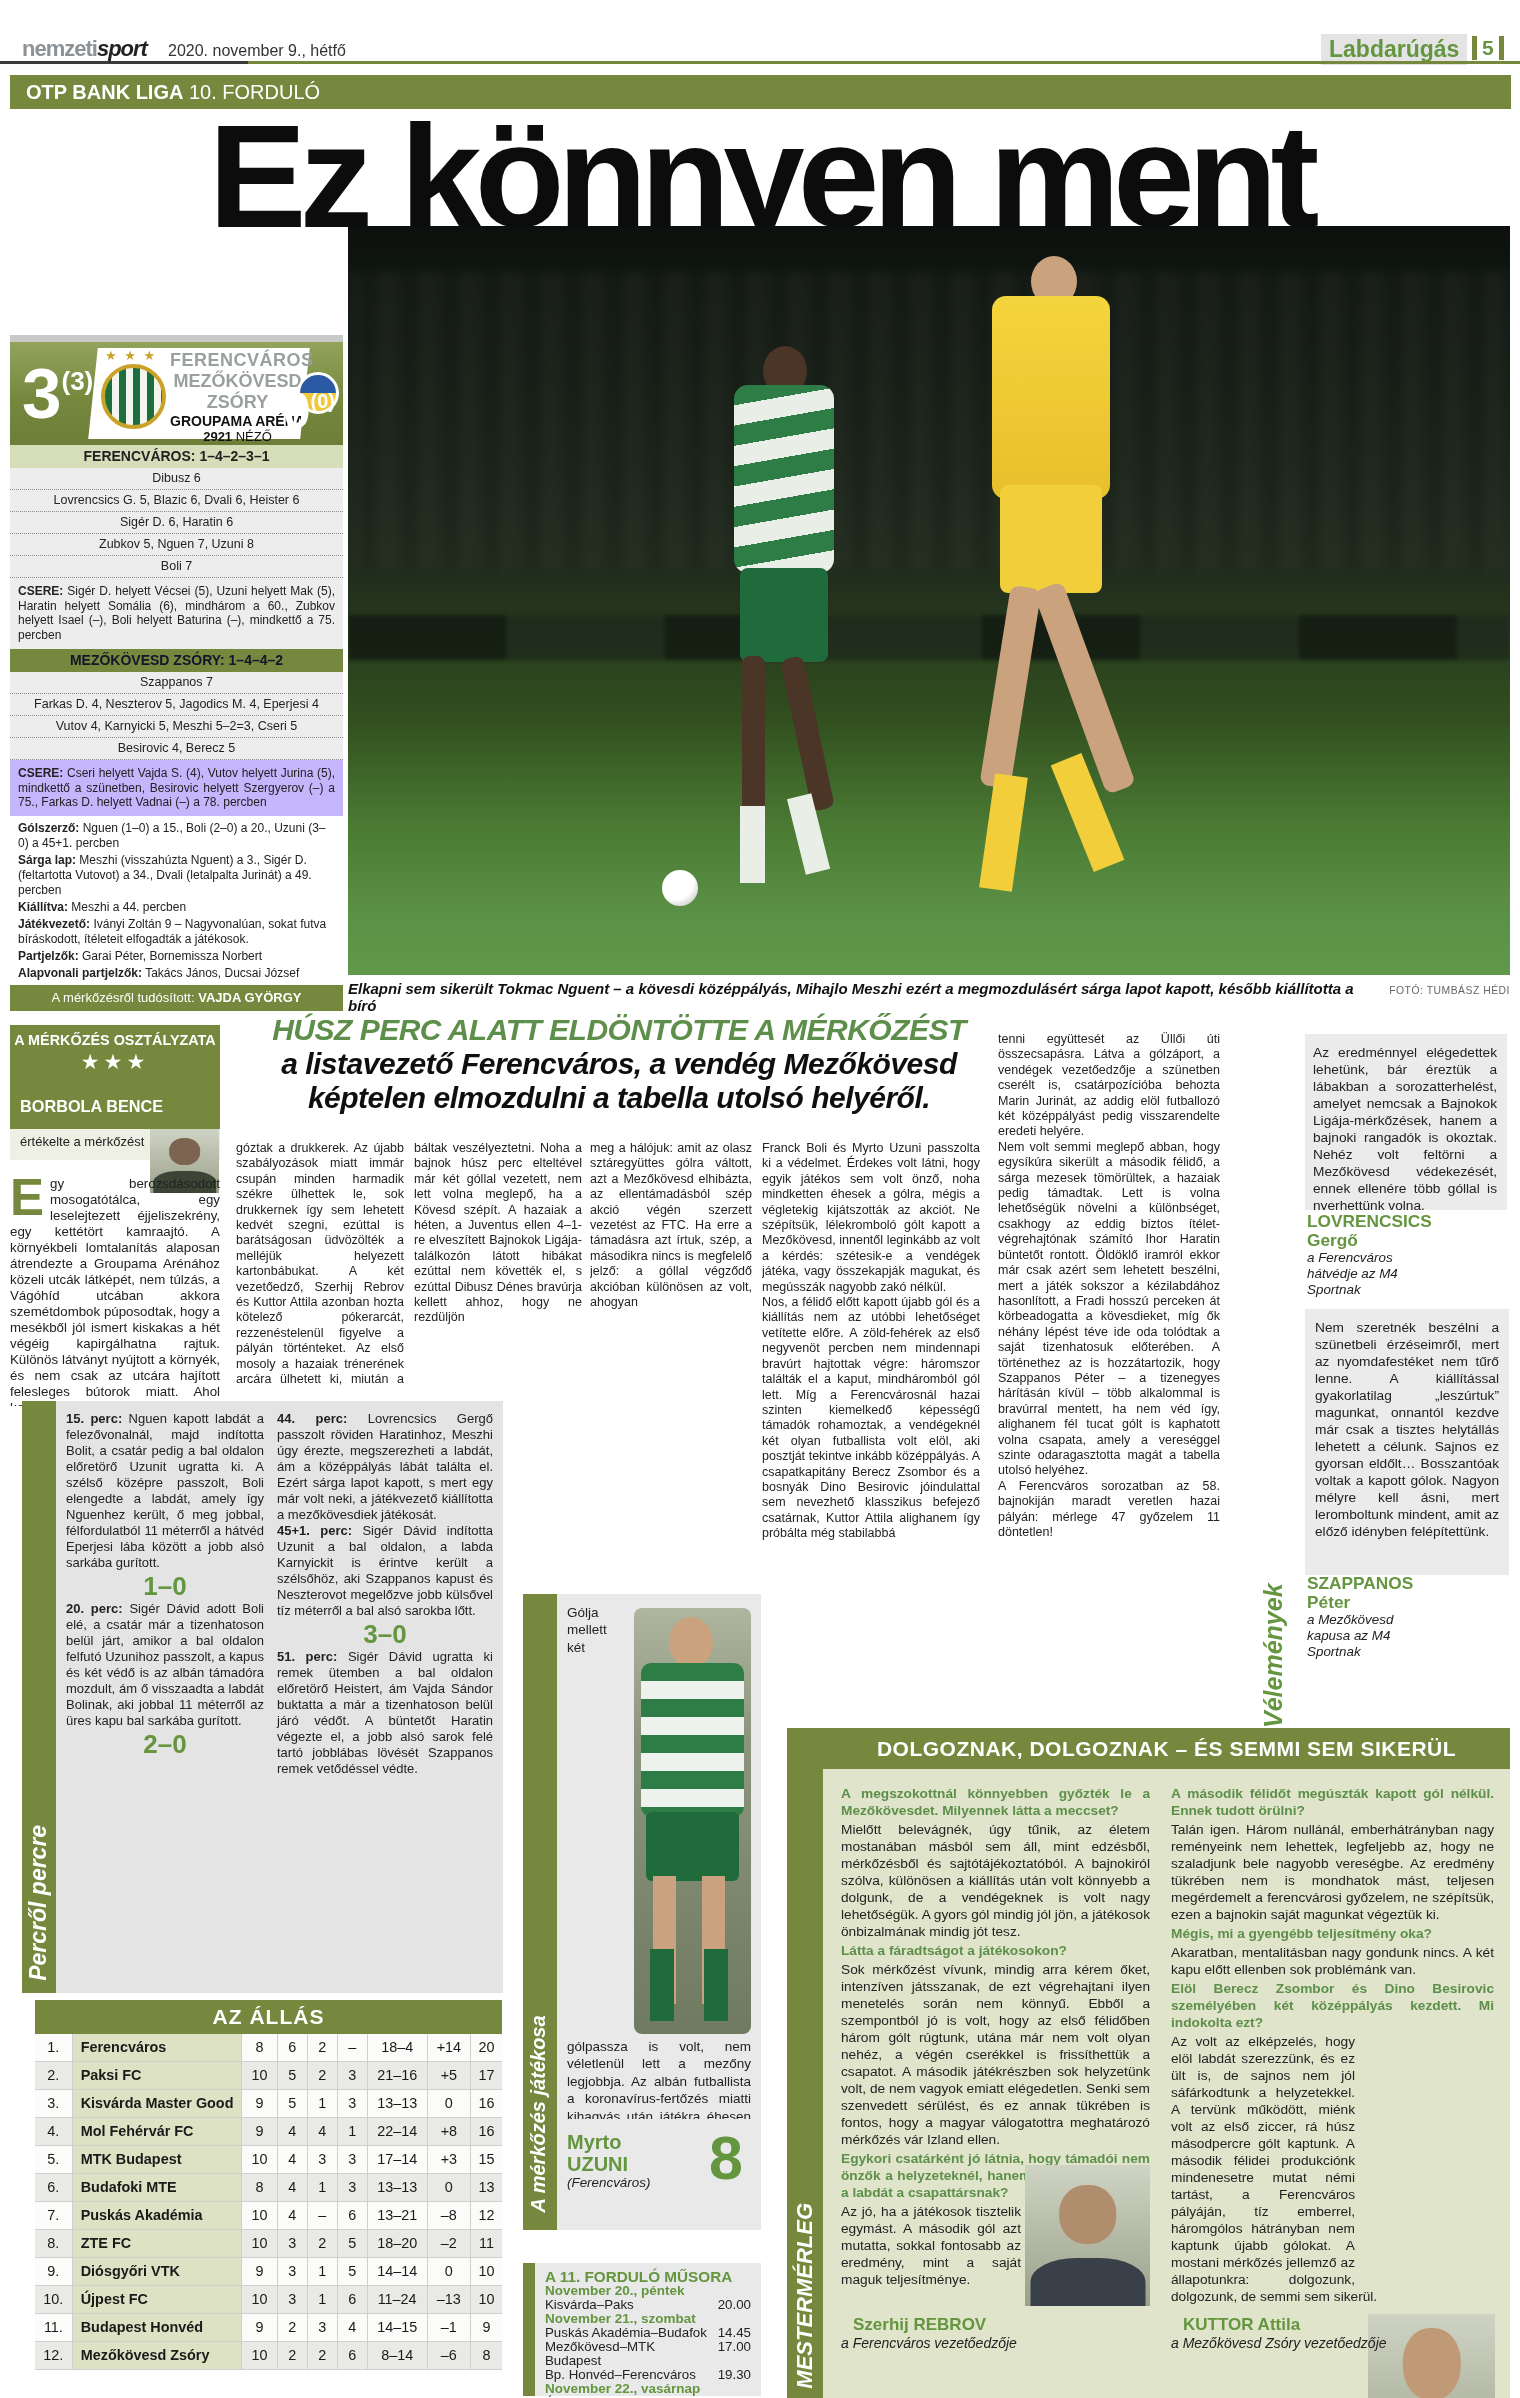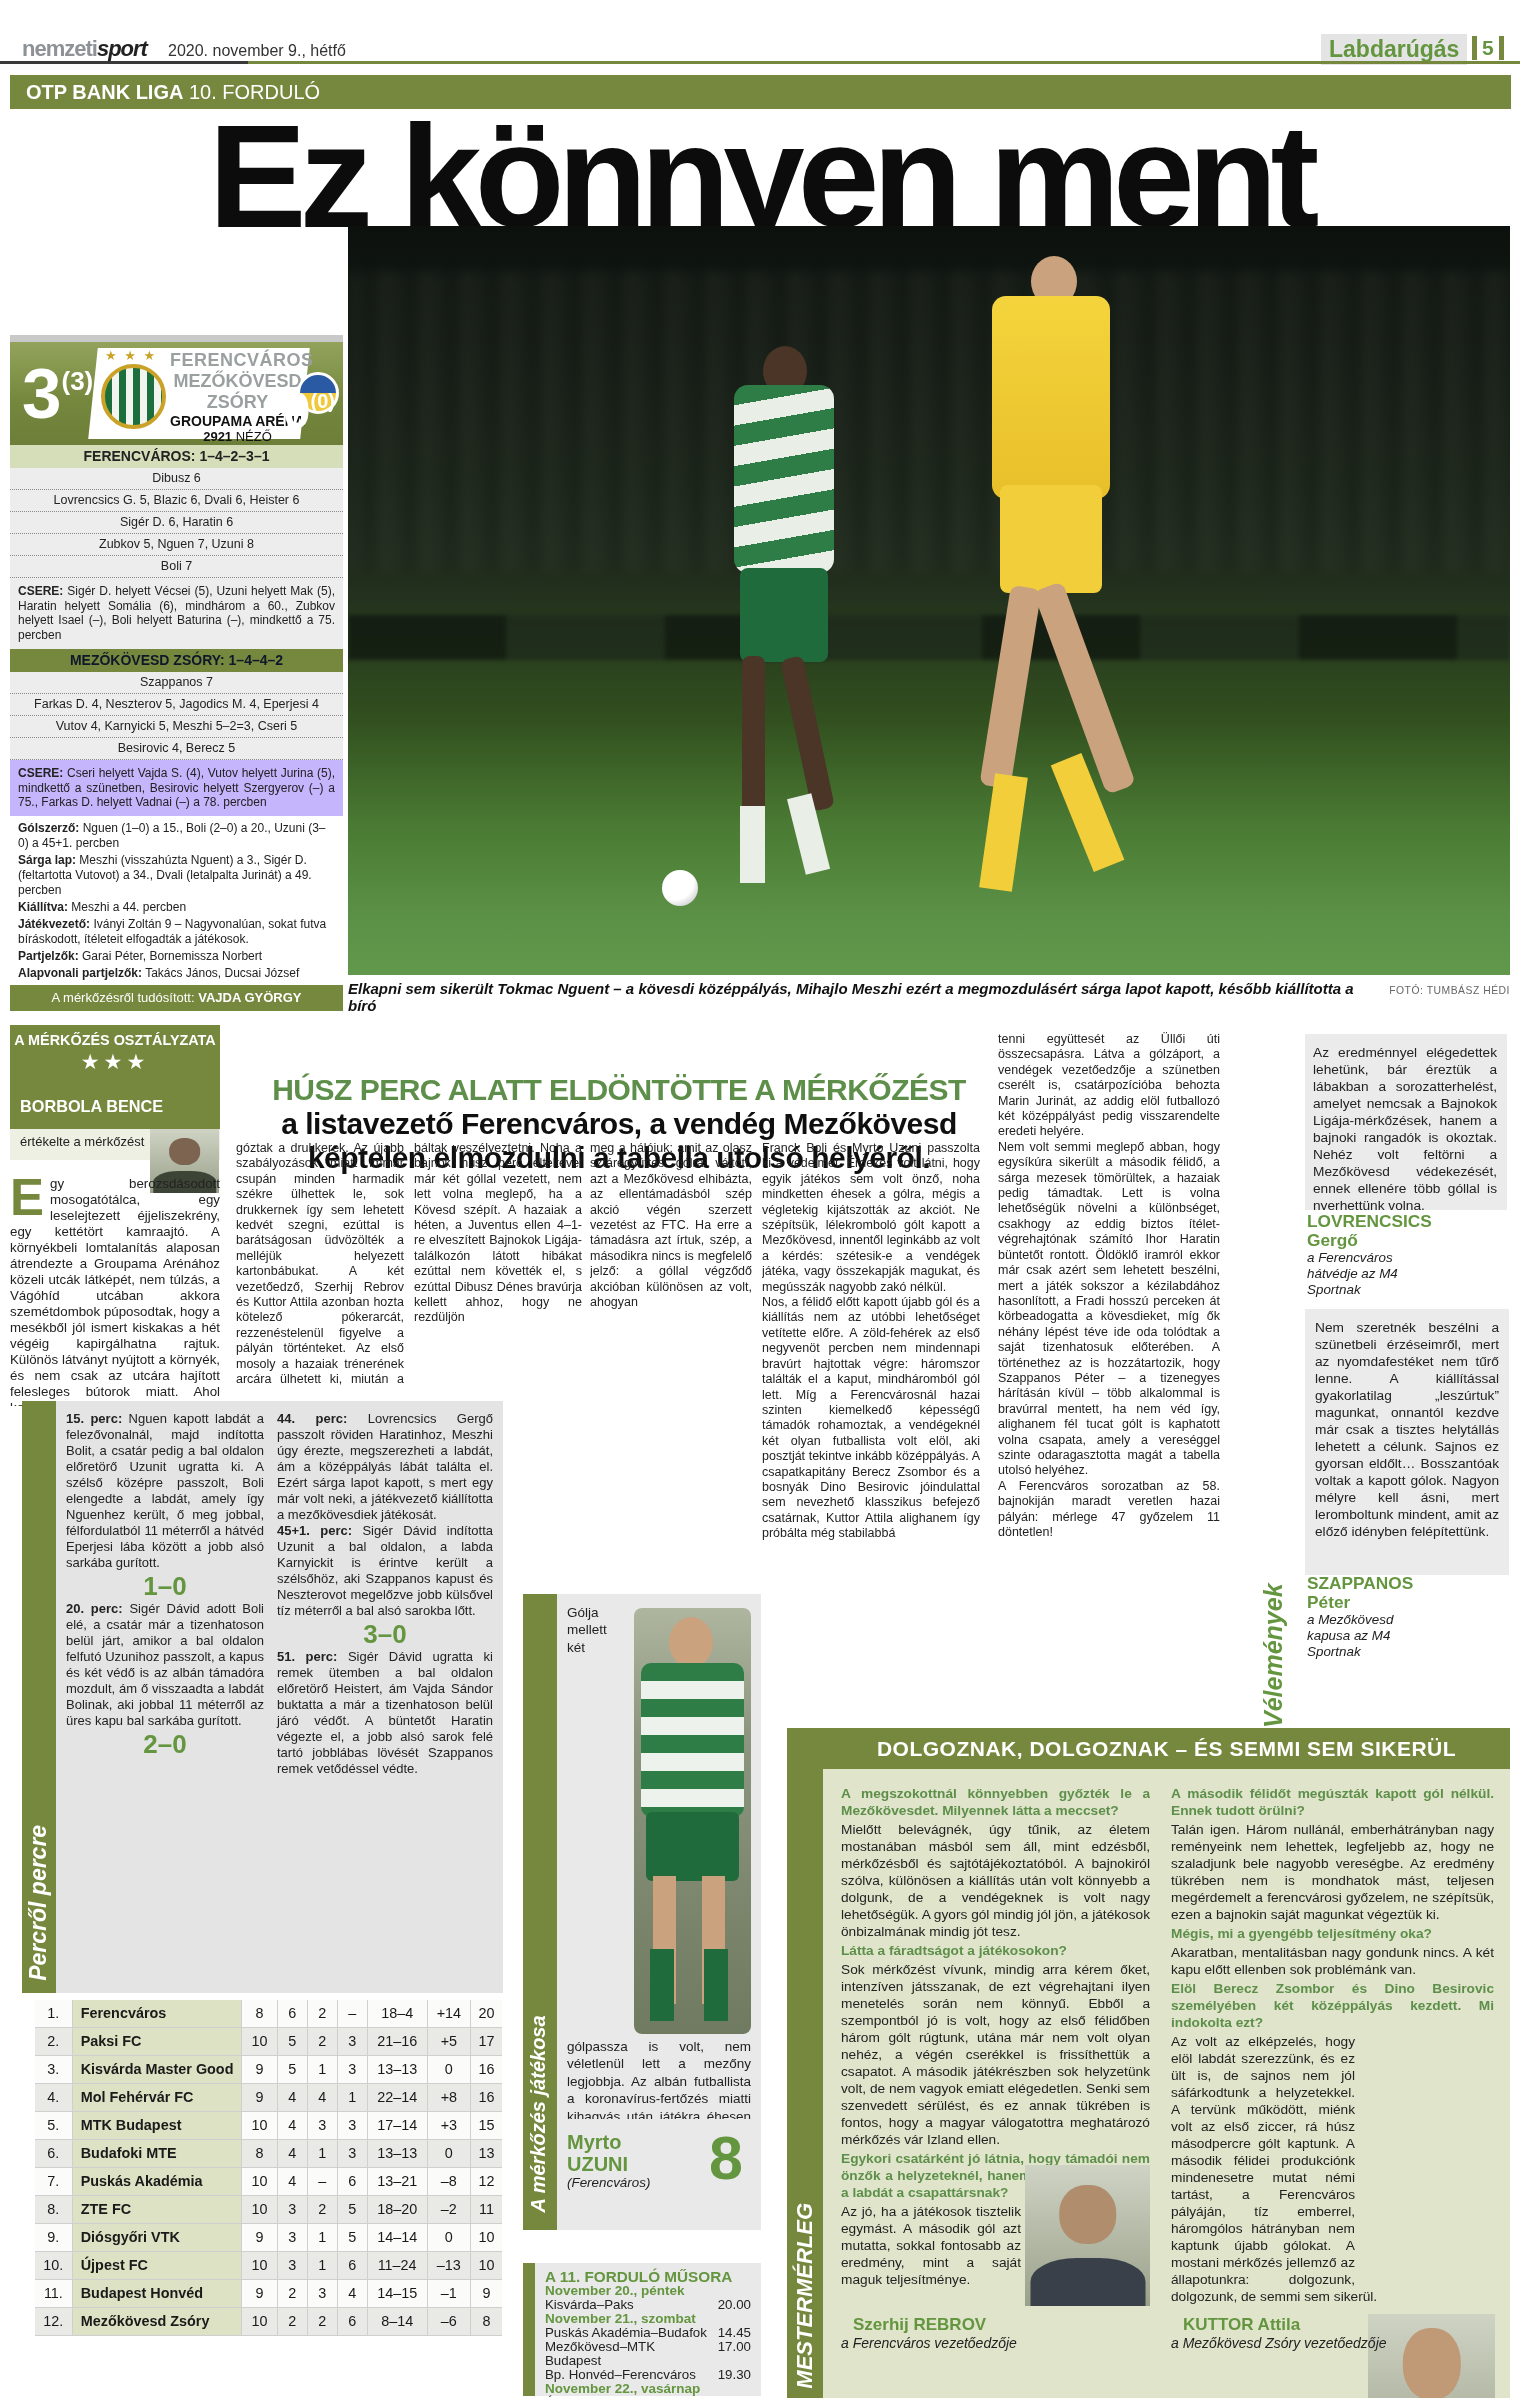--- a/index.html
+++ b/index.html
@@ -239,21 +239,21 @@
   <div class="abs criticsub" style="left:10px;top:1129px;width:200px;height:21px;">értékelte a mérkőzést</div>
   <div class="abs headshot" style="left:150px;top:1085px;width:69px;height:64px;">
     <div class="hs-head"></div>
       <div class="hs-body"></div>
   </div>
 
   <div class="abs bodycol" style="left:10px;top:1160px;width:210px;height:246px;font-size:13.3px;line-height:16px;">
     <span class="dcap">E</span><span>gy berozsdásodott mosogatótálca, egy leselejtezett éjjeliszekrény, egy kettétört kamraajtó. A környékbeli lomtalanítás alaposan átrendezte a Groupama Arénához közeli utcák látképét, nem túlzás, a Vágóhíd utcában akkora szemétdombok púposodtak, hogy a mesékből jól ismert kiskakas a hét végéig kapirgálhatna rajtuk. Különös látványt nyújtott a környék, és nem csak az utcára hajított felesleges bútorok miatt. Ahol korábban lelkes szurkolók masíroztak a beléptetőkapuk irányába, ott most alig szállin-</span>
   </div>
 
-  <div class="abs" style="left:238px;top:1073px;width:762px;">
+  <div class="abs" style="left:238px;top:1013px;width:762px;font-style:italic;">
     <div class="sh1">HÚSZ PERC ALATT ELDÖNTÖTTE A MÉRKŐZÉST</div>
     <div class="sh2">a listavezető Ferencváros, a vendég Mezőkövesd</div>
     <div class="sh2">képtelen elmozdulni a tabella utolsó helyéről.</div>
   </div>
 
   <div class="abs bodycol" style="left:236px;top:1141px;width:168px;height:244px;">góztak a drukkerek. Az újabb szabályozások miatt immár csupán minden harmadik székre ülhettek le, sok drukkernek így sem lehetett kedvét szegni, ezúttal is barátságosan üdvözölték a melléjük helyezett kartonbábukat. A két vezetőedző, Szerhij Rebrov és Kuttor Attila azonban hozta kötelező pókerarcát, rezzenéstelenül figyelve a pályán történteket. Az első mosoly a hazaiak trénerének arcára ülhetett ki, miután a Ferencváros gyorsan megszerezte a vezetést. A forgatókönyv hamar megszületett, a zöld-fehérek első pillanattól magukhoz ragadták a kezdeményezést, a vendégek pedig ellenakciókból pró-</div>
   <div class="abs bodycol" style="left:414px;top:1141px;width:168px;height:244px;">báltak veszélyeztetni. Noha a bajnok húsz perc elteltével már két góllal vezetett, nem lett volna meglepő, ha a Kövesd szépít. A hazaiak a héten, a Juventus ellen 4–1-re elveszített Bajnokok Ligája-találkozón látott hibákat ezúttal nem követték el, s ezúttal Dibusz Dénes bravúrja kellett ahhoz, hogy ne rezdüljön</div>
   <div class="abs bodycol" style="left:590px;top:1141px;width:162px;height:303px;">meg a hálójuk: amit az olasz sztáregyüttes gólra váltott, azt a Mezőkövesd elhibázta, az ellentámadásból szép akció végén szerzett vezetést az FTC. Ha erre a támadásra azt írtuk, szép, a másodikra nincs is megfelelő jelző: a góllal végződő akcióban különösen az volt, ahogyan</div>
   <div class="abs bodycol" style="left:762px;top:1141px;width:218px;height:550px;">Franck Boli és Myrto Uzuni passzolta ki a védelmet. Érdekes volt látni, hogy egyik játékos sem volt önző, noha mindketten éhesek a gólra, mégis a végletekig kijátszották az akciót. Ne szépítsük, lélekromboló gólt kapott a Mezőkövesd, innentől leginkább az volt a kérdés: szétesik-e a vendégek játéka, vagy összekapják magukat, és megússzák nagyobb zakó nélkül.
    Nos, a félidő előtt kapott újabb gól és a kiállítás nem az utóbbi lehetőséget vetítette előre. A zöld-fehérek az első negyvenöt percben nem mindennapi bravúrt hajtottak végre: háromszor találták el a kaput, mindháromból gól lett. Míg a Ferencvárosnál hazai szinten kiemelkedő képességű támadók rohamoztak, a vendégeknél két olyan futballista volt elöl, aki posztját tekintve inkább középpályás. A csapatkapitány Berecz Zsombor és a bosnyák Dino Besirovic jóindulattal sem nevezhető klasszikus befejező csatárnak, Kuttor Attila alighanem így próbálta még stabilabbá</div>
@@ -294,20 +294,21 @@
     </div>
     <div class="abs" style="left:255px;top:10px;width:216px;">
       <div class="mentry"><span class="mm">44. perc:</span><span> Lovrencsics Gergő passzolt röviden Haratinhoz, Meszhi úgy érezte, megszerezheti a labdát, ám a középpályás lábát találta el. Ezért sárga lapot kapott, s mert egy már volt neki, a játékvezető kiállította a mezőkövesdiek játékosát.</span></div>
       <div class="mentry"><span class="mm">45+1. perc:</span><span> Sigér Dávid indította Uzunit a bal oldalon, a labda Karnyickit is érintve került a szélsőhöz, aki Szappanos kapust és Neszterovot megelőzve jobb külsővel tíz méterről a bal alsó sarokba lőtt.</span></div>
       <div class="mscore">3–0</div>
       <div class="mentry"><span class="mm">51. perc:</span><span> Sigér Dávid ugratta ki remek ütemben a bal oldalon előretörő Heistert, ám Vajda Sándor buktatta a már a tizenhatoson belül járó védőt. A büntetőt Haratin végezte el, a jobb alsó sarok felé tartó jobblábas lövését Szappanos remek vetődéssel védte.</span></div>
     </div>
   </div>
 
   <div class="abs" style="left:35px;top:2000px;width:467px;">
+    <div class="sthead">AZ ÁLLÁS</div>
     <div class="strow">
         <span class="stc stpos">1.</span>
         <span class="stc stteam">Ferencváros</span>
         <span class="stc stn1">8</span>
         <span class="stc stn2">6</span>
         <span class="stc stn3">2</span>
         <span class="stc stn4">–</span>
         <span class="stc stg">18–4</span>
         <span class="stc stdf">+14</span>
         <span class="stc stp">20</span>

